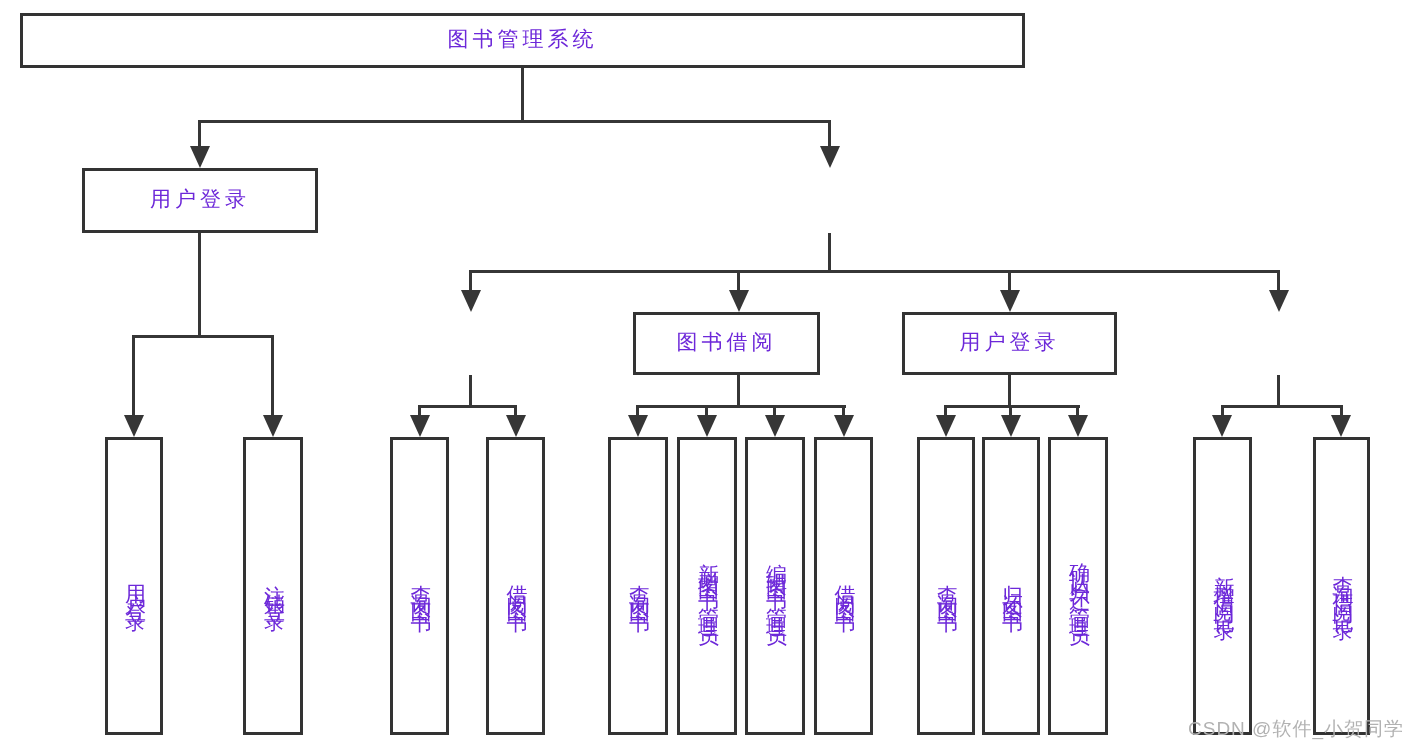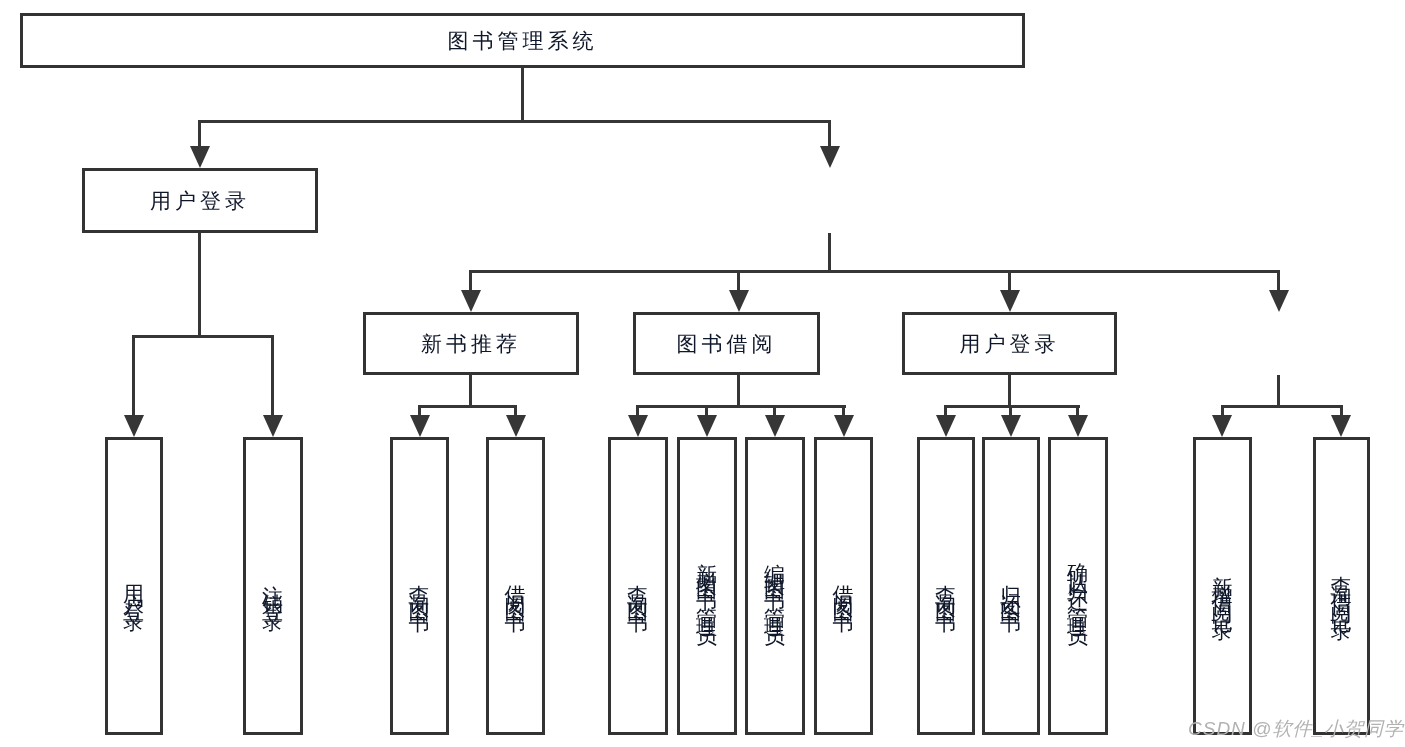--- a/index.html
+++ b/index.html
@@ -15,24 +15,25 @@
     position: absolute;
     box-sizing: border-box;
     border: 3px solid #333333;
     background: #ffffff;
     display: flex;
     align-items: center;
     justify-content: center;
   }
   .node .lbl {
     font-size: 21px;
-    color: #0f172a;
+    color: #6d28d9;
     letter-spacing: 4px;
     white-space: nowrap;
     line-height: 1;
+    font-family: Liberation Mono, monospace;
   }
   .node.v .lbl {
     writing-mode: vertical-rl;
     text-orientation: mixed;
     letter-spacing: 9px;
   }
   .hline, .vline { position: absolute; background: #363636; }
   .hline { height: 3px; }
   .vline { width: 3px; }
   .arrow {
@@ -43,21 +44,20 @@
     border-top: 22px solid #363636;
   }
   .watermark {
     position: absolute;
     left: 1188px;
     top: 716px;
     font-size: 19px;
     letter-spacing: 1px;
     color: #b2b2b2;
     white-space: nowrap;
-    font-style: italic;
   }
 </style>
 </head>
 <body>
 
 <div class="canvas">
 
   <div class="node" style="left:20px;top:13px;width:1005px;height:55px">
     <span class="lbl">图书管理系统</span>
   </div>
@@ -84,23 +84,20 @@
   <div class="hline" style="left:469px;top:270px;width:811px"></div>
   <div class="vline" style="left:469px;top:270px;height:21px"></div>
   <div class="arrow" style="left:461px;top:290px"></div>
   <div class="vline" style="left:737px;top:270px;height:21px"></div>
   <div class="arrow" style="left:729px;top:290px"></div>
   <div class="vline" style="left:1008px;top:270px;height:21px"></div>
   <div class="arrow" style="left:1000px;top:290px"></div>
   <div class="vline" style="left:1277px;top:270px;height:21px"></div>
   <div class="arrow" style="left:1269px;top:290px"></div>
 
-  <div class="node" style="left:363px;top:312px;width:216px;height:63px">
-    <span class="lbl">新书推荐</span>
-  </div>
   <div class="node" style="left:633px;top:312px;width:187px;height:63px">
     <span class="lbl">图书借阅</span>
   </div>
   <div class="node" style="left:902px;top:312px;width:215px;height:63px">
     <span class="lbl">用户登录</span>
   </div>
 
   <div class="vline" style="left:469px;top:375px;height:30px"></div>
   <div class="hline" style="left:418px;top:405px;width:99px"></div>
   <div class="vline" style="left:418px;top:405px;height:11px"></div>

